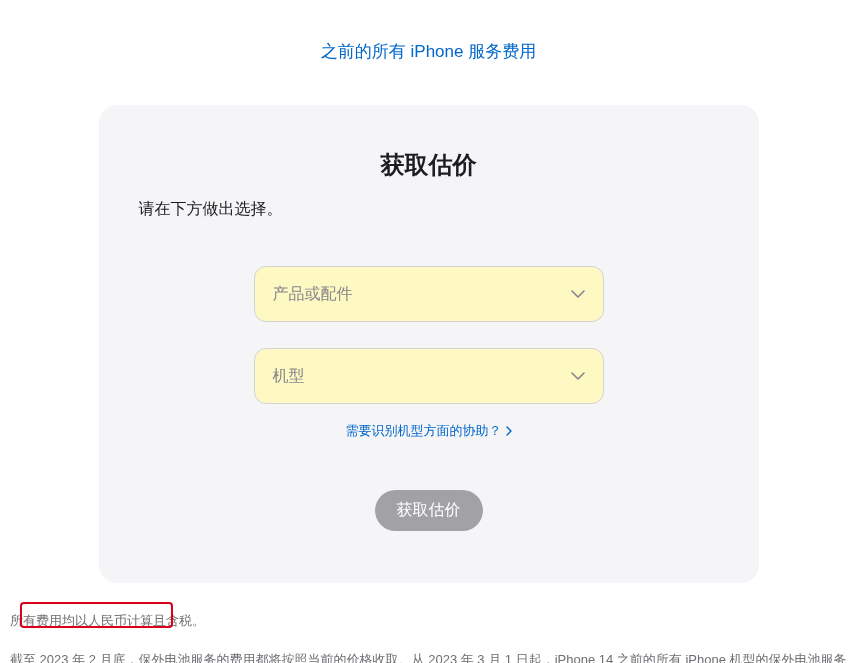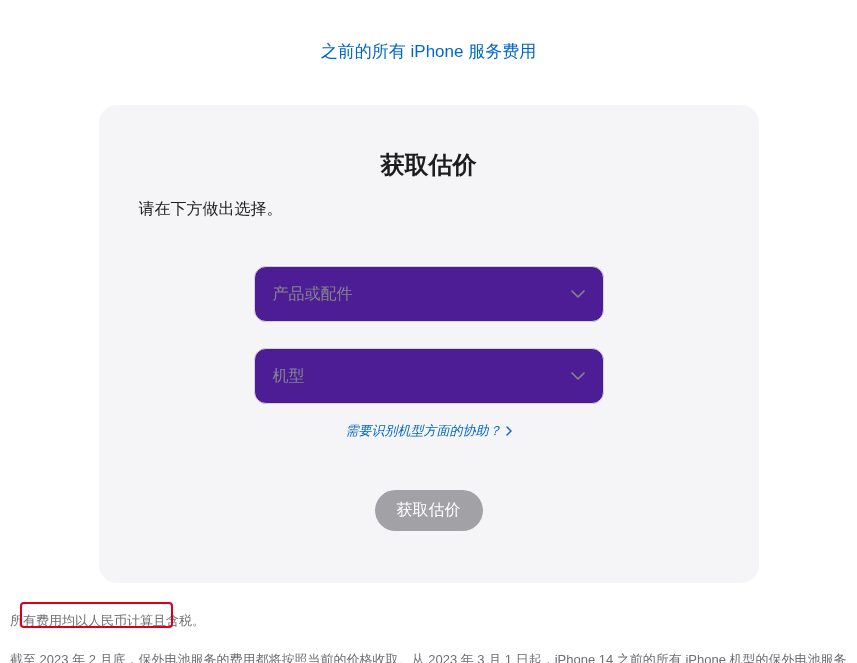--- a/index.html
+++ b/index.html
@@ -51,21 +51,21 @@
       position: relative;
     }
     .select-wrap.second {
       margin-bottom: 18px;
     }
     .select-box {
       width: 100%;
       height: 56px;
       border: 1px solid #d2d2d7;
       border-radius: 12px;
-      background: #4c1d95;
+      background: #fef9c3;
       padding: 0 44px 0 18px;
       font-size: 16px;
       color: #86868b;
       display: flex;
       align-items: center;
       cursor: pointer;
       position: relative;
     }
     .chevron {
       position: absolute;
@@ -80,21 +80,20 @@
     .help-link {
       text-align: center;
       font-size: 13px;
       color: #0066cc;
       cursor: pointer;
       margin-bottom: 50px;
       display: flex;
       justify-content: center;
       align-items: center;
       gap: 4px;
-      font-style: italic;
     }
     .help-chevron {
       display: inline-flex;
     }
     .submit-btn {
       display: block;
       margin: 0 auto;
       background: #a1a1a6;
       color: #fff;
       border: none;

